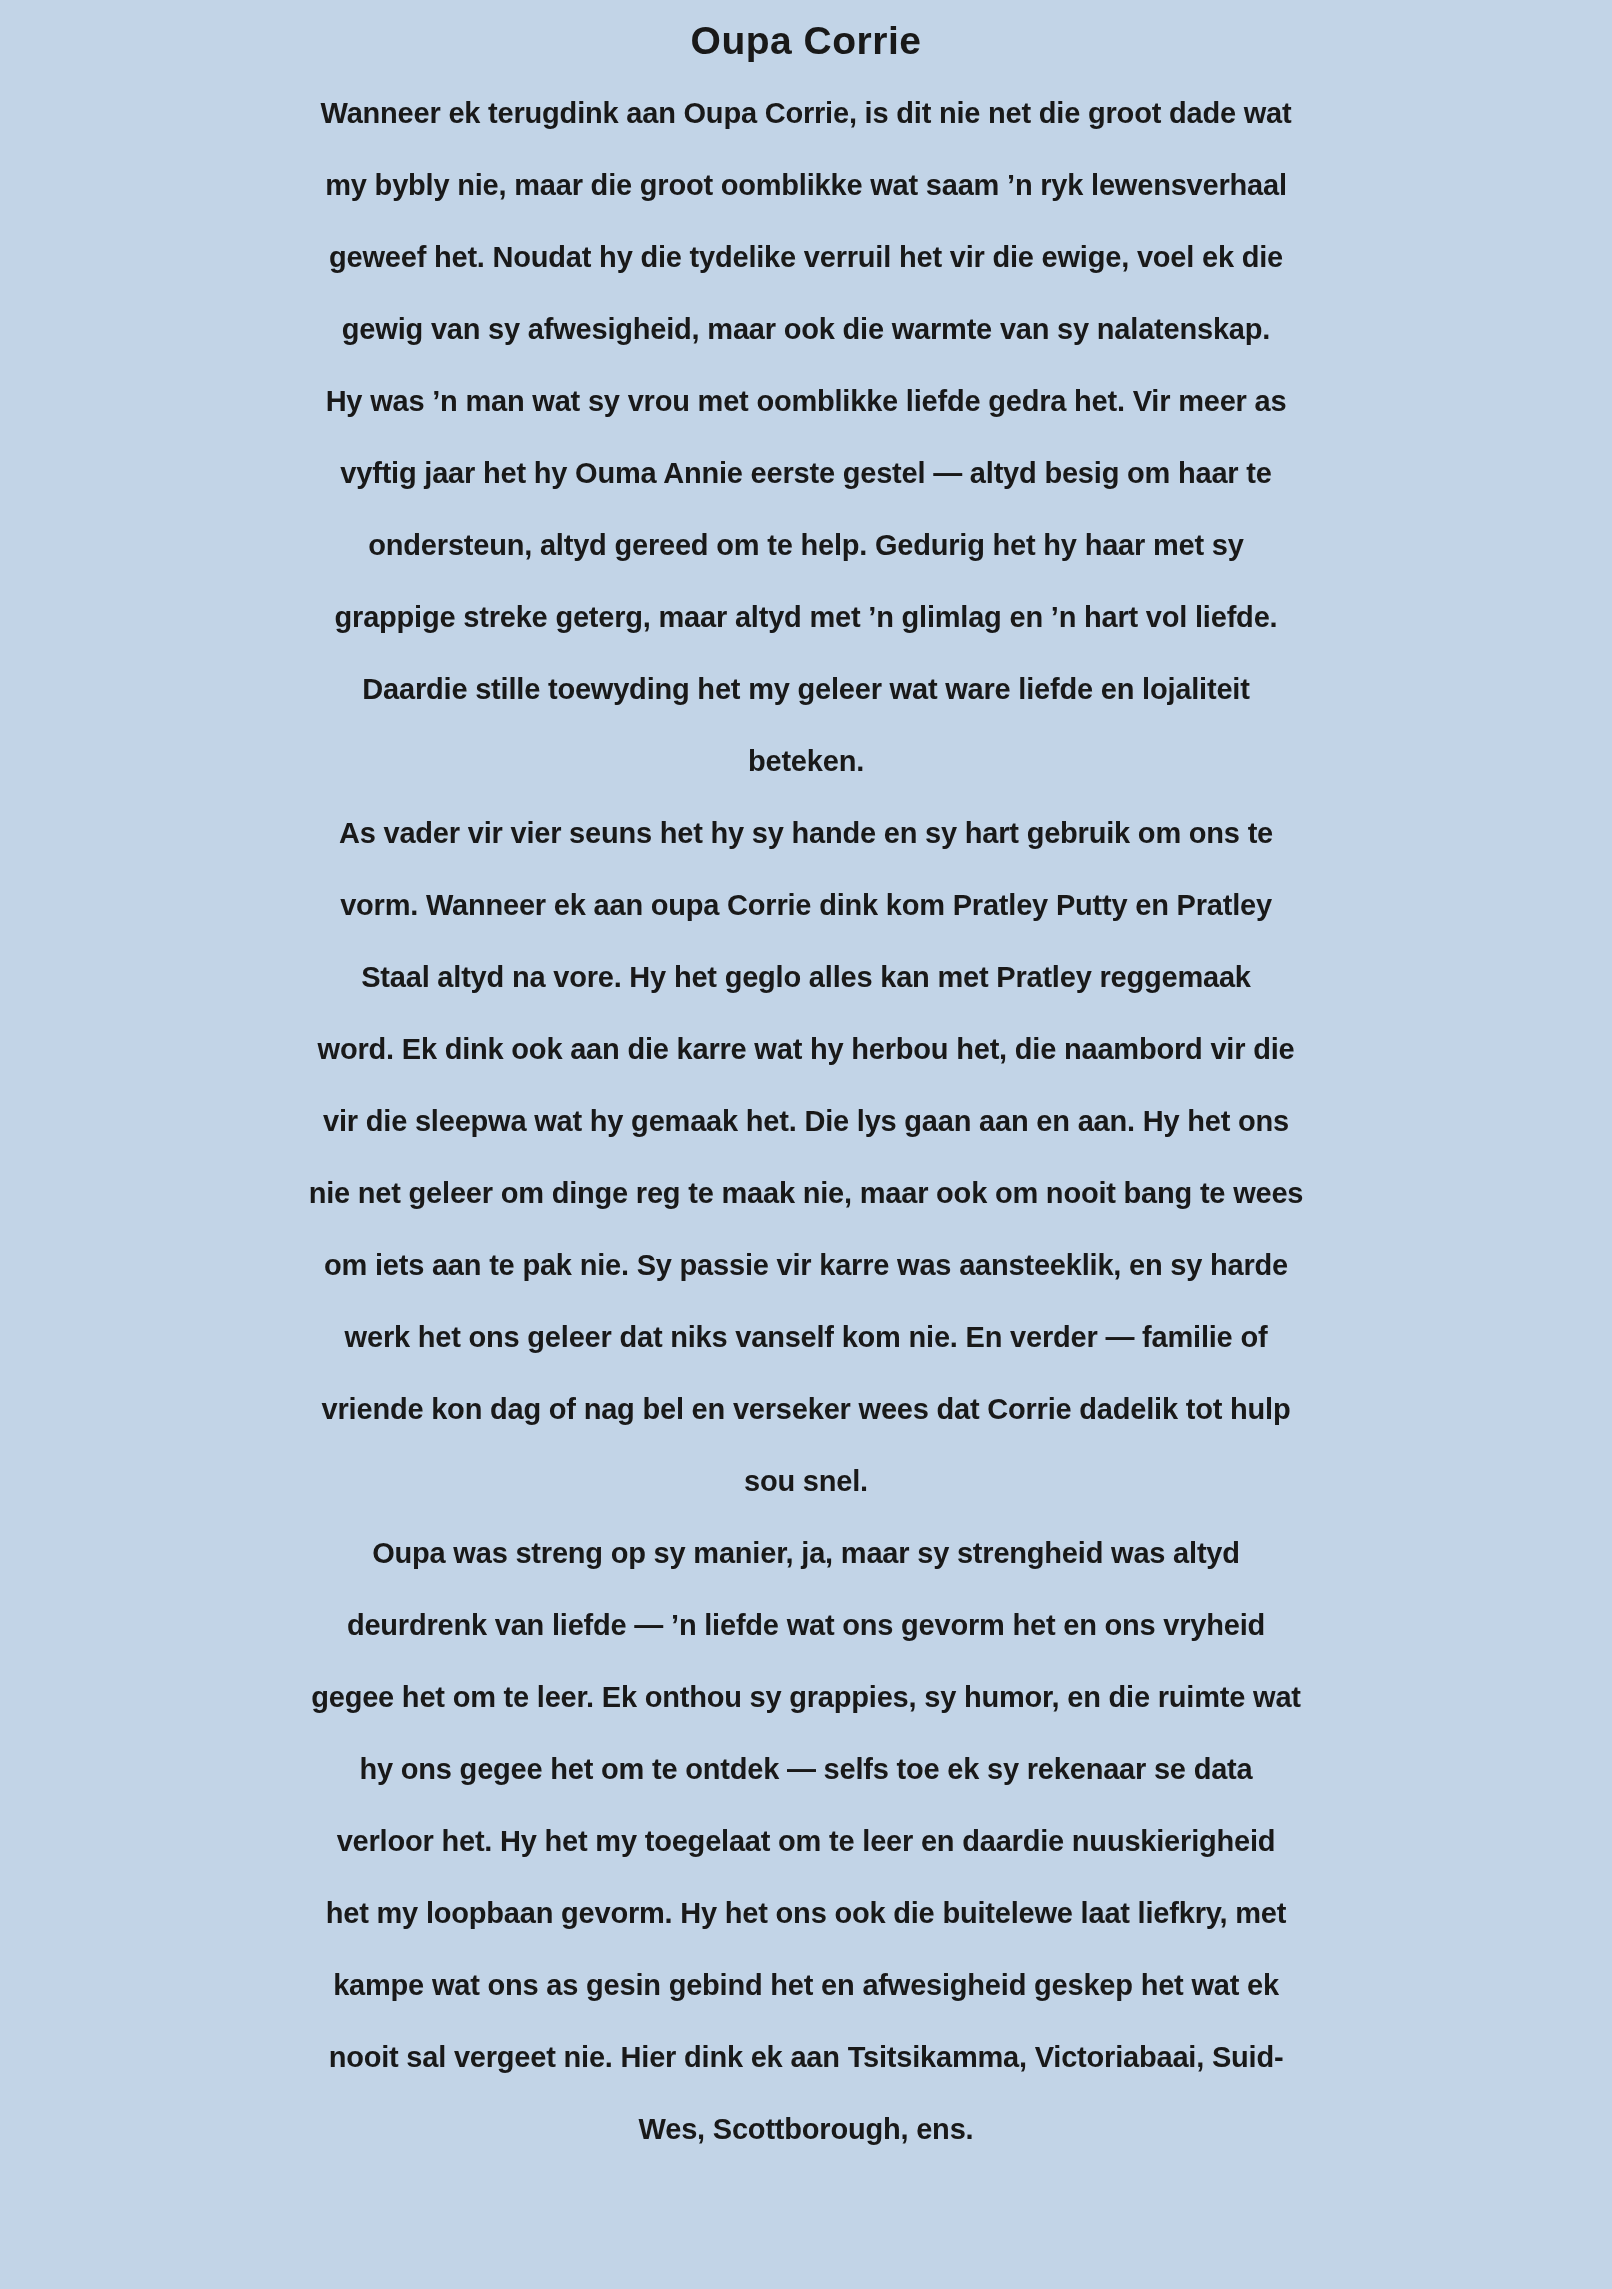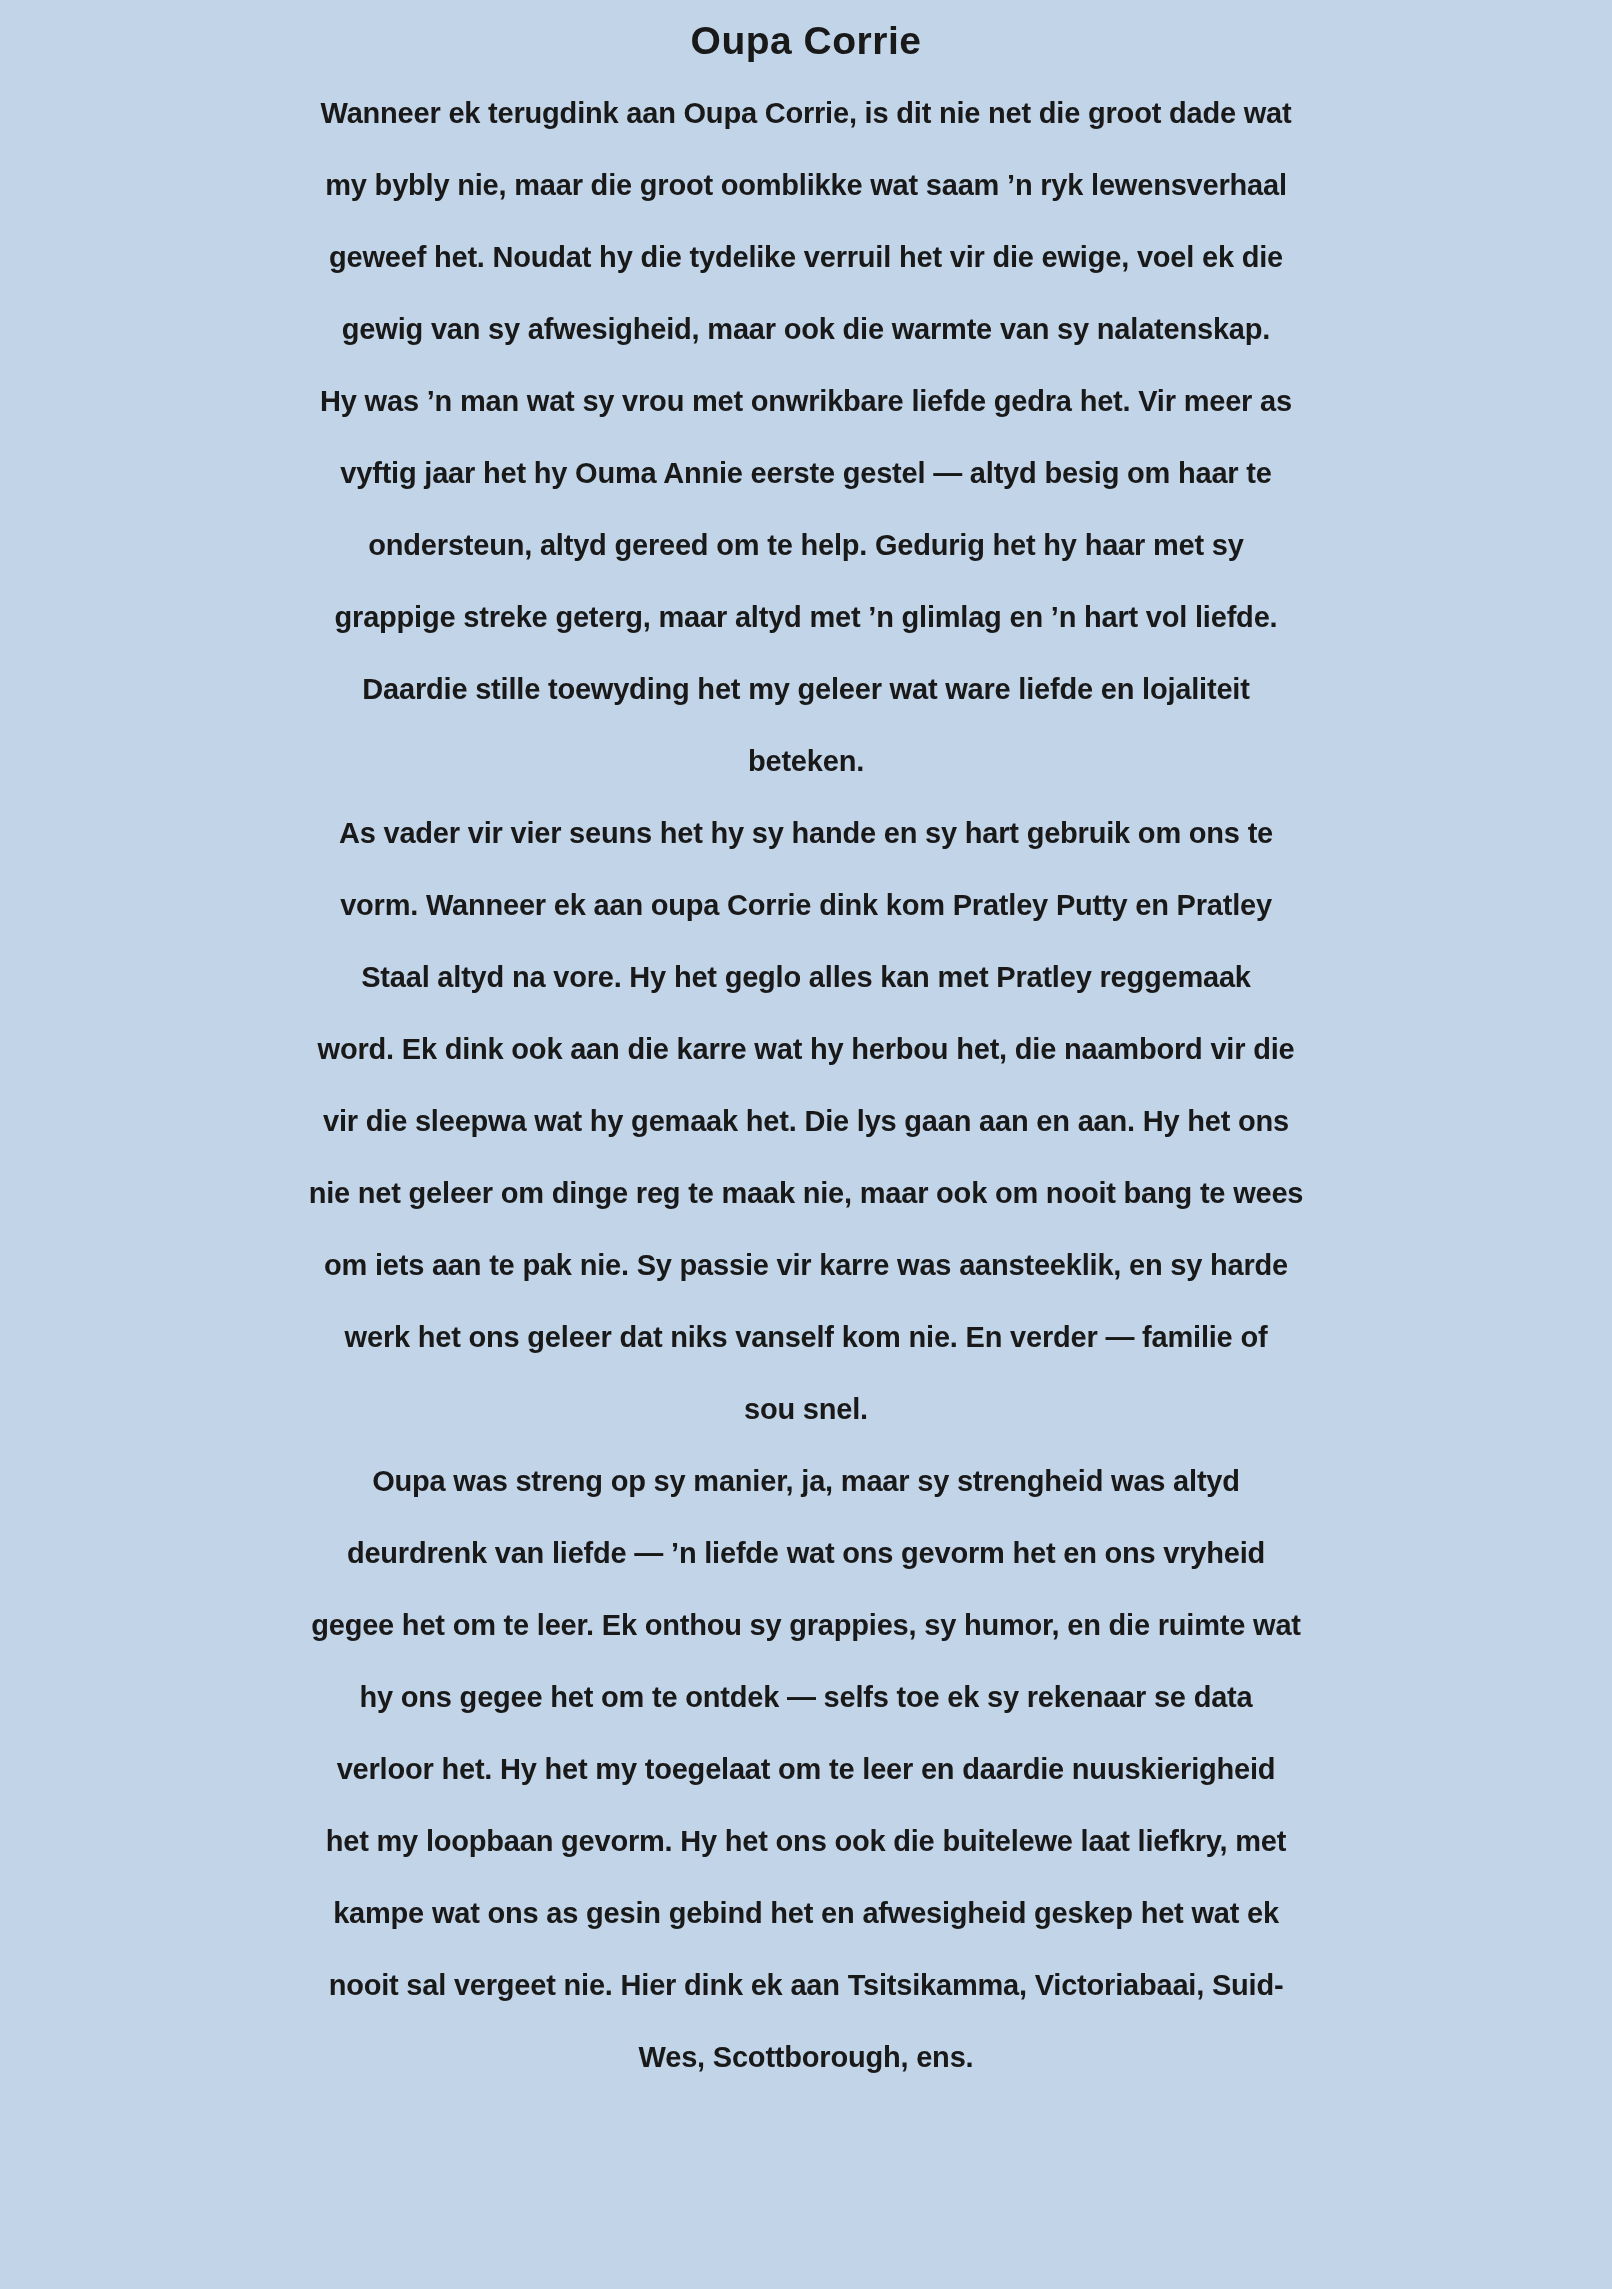--- a/index.html
+++ b/index.html
@@ -40,34 +40,35 @@
 </head>
 <body style="background-color: rgb(194, 212, 231);">
 
 <div class="page" style="color: rgb(25, 25, 25);">
   <h1 class="title">Oupa Corrie</h1>
   <div class="body-text">
       <div class="text-line">Wanneer ek terugdink aan Oupa Corrie, is dit nie net die groot dade wat</div>
       <div class="text-line">my bybly nie, maar die groot oomblikke wat saam ’n ryk lewensverhaal</div>
       <div class="text-line">geweef het. Noudat hy die tydelike verruil het vir die ewige, voel ek die</div>
       <div class="text-line">gewig van sy afwesigheid, maar ook die warmte van sy nalatenskap.</div>
-      <div class="text-line">Hy was ’n man wat sy vrou met onwrikbare liefde gedra het. Vir meer as</div>
+      <div class="text-line">Hy was ’n man wat sy vrou met oomblikke liefde gedra het. Vir meer as</div>
       <div class="text-line">vyftig jaar het hy Ouma Annie eerste gestel — altyd besig om haar te</div>
       <div class="text-line">ondersteun, altyd gereed om te help. Gedurig het hy haar met sy</div>
       <div class="text-line">grappige streke geterg, maar altyd met ’n glimlag en ’n hart vol liefde.</div>
       <div class="text-line">Daardie stille toewyding het my geleer wat ware liefde en lojaliteit</div>
       <div class="text-line">beteken.</div>
       <div class="text-line">As vader vir vier seuns het hy sy hande en sy hart gebruik om ons te</div>
       <div class="text-line">vorm. Wanneer ek aan oupa Corrie dink kom Pratley Putty en Pratley</div>
       <div class="text-line">Staal altyd na vore. Hy het geglo alles kan met Pratley reggemaak</div>
       <div class="text-line">word. Ek dink ook aan die karre wat hy herbou het, die naambord vir die</div>
       <div class="text-line">vir die sleepwa wat hy gemaak het. Die lys gaan aan en aan. Hy het ons</div>
       <div class="text-line">nie net geleer om dinge reg te maak nie, maar ook om nooit bang te wees</div>
       <div class="text-line">om iets aan te pak nie. Sy passie vir karre was aansteeklik, en sy harde</div>
       <div class="text-line">werk het ons geleer dat niks vanself kom nie. En verder — familie of</div>
+      <div class="text-line">vriende kon dag of nag bel en verseker wees dat Corrie dadelik tot hulp</div>
       <div class="text-line">sou snel.</div>
       <div class="text-line">Oupa was streng op sy manier, ja, maar sy strengheid was altyd</div>
       <div class="text-line">deurdrenk van liefde — ’n liefde wat ons gevorm het en ons vryheid</div>
       <div class="text-line">gegee het om te leer. Ek onthou sy grappies, sy humor, en die ruimte wat</div>
       <div class="text-line">hy ons gegee het om te ontdek — selfs toe ek sy rekenaar se data</div>
       <div class="text-line">verloor het. Hy het my toegelaat om te leer en daardie nuuskierigheid</div>
       <div class="text-line">het my loopbaan gevorm. Hy het ons ook die buitelewe laat liefkry, met</div>
       <div class="text-line">kampe wat ons as gesin gebind het en afwesigheid geskep het wat ek</div>
       <div class="text-line">nooit sal vergeet nie. Hier dink ek aan Tsitsikamma, Victoriabaai, Suid-</div>
       <div class="text-line">Wes, Scottborough, ens.</div>

